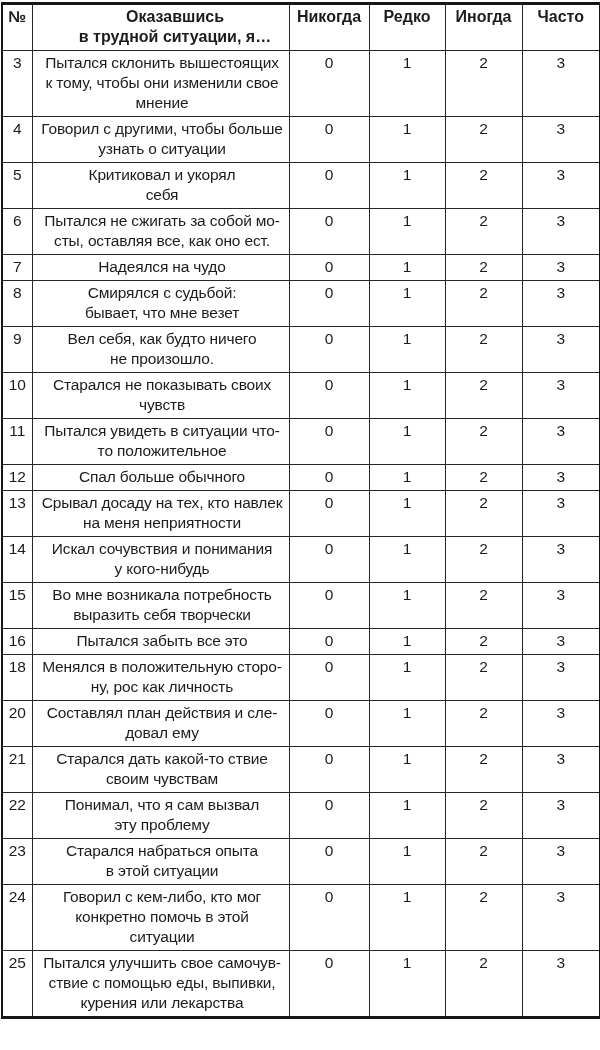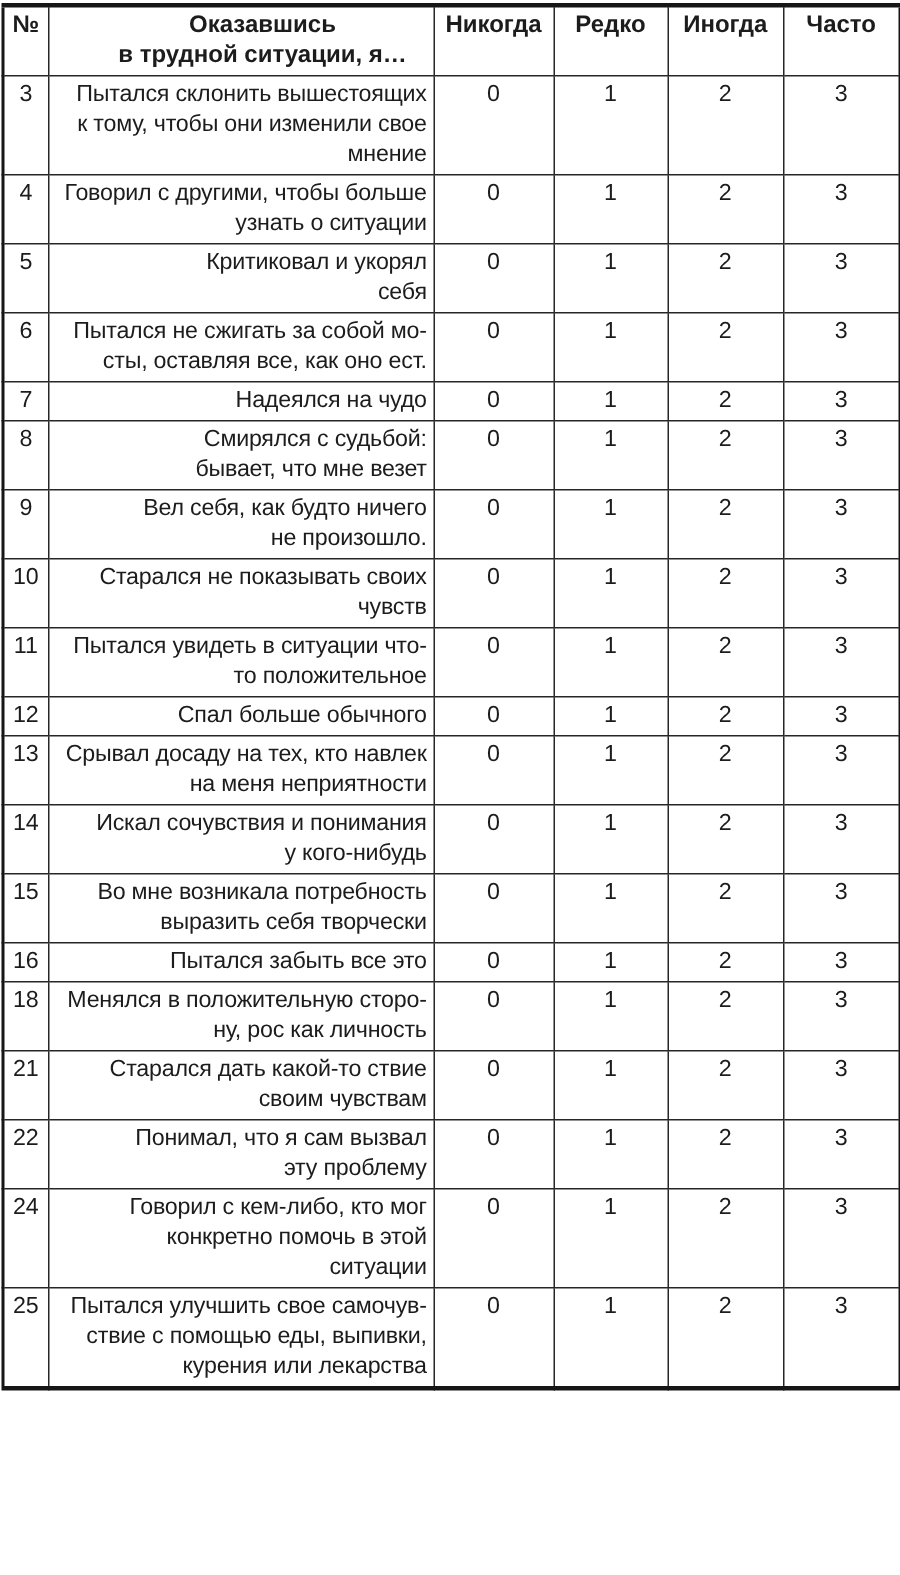--- a/index.html
+++ b/index.html
@@ -43,21 +43,21 @@
   .quiz td {
     font-size: 15.5px;
     line-height: 20px;
   }
   .quiz td.num {
     text-align: center;
     padding: 2px 1px 3px;
   }
   .quiz td.stmt {
     white-space: pre-line;
-    text-align: right;
+    text-align: center;
     padding: 2px 4px 3px 7px;
     letter-spacing: -0.15px;
   }
   .quiz td.val {
     text-align: center;
     padding: 2px 1px 3px;
   }
 </style>
 </head>
 <body>
@@ -227,20 +227,29 @@
     <td class="num">18</td>
     <td class="stmt">Менялся в положительную сторо-
 ну, рос как личность</td>
     <td class="val">0</td>
     <td class="val">1</td>
     <td class="val">2</td>
     <td class="val">3</td>
   </tr>
 
 
+  <tr>
+    <td class="num">20</td>
+    <td class="stmt">Составлял план действия и сле-
+довал ему</td>
+    <td class="val">0</td>
+    <td class="val">1</td>
+    <td class="val">2</td>
+    <td class="val">3</td>
+  </tr>
 
   <tr>
     <td class="num">21</td>
     <td class="stmt">Старался дать какой-то ствие
 своим чувствам</td>
     <td class="val">0</td>
     <td class="val">1</td>
     <td class="val">2</td>
     <td class="val">3</td>
   </tr>
@@ -248,20 +257,29 @@
   <tr>
     <td class="num">22</td>
     <td class="stmt">Понимал, что я сам вызвал
 эту проблему</td>
     <td class="val">0</td>
     <td class="val">1</td>
     <td class="val">2</td>
     <td class="val">3</td>
   </tr>
 
+  <tr>
+    <td class="num">23</td>
+    <td class="stmt">Старался набраться опыта
+в этой ситуации</td>
+    <td class="val">0</td>
+    <td class="val">1</td>
+    <td class="val">2</td>
+    <td class="val">3</td>
+  </tr>
 
   <tr>
     <td class="num">24</td>
     <td class="stmt">Говорил с кем-либо, кто мог
 конкретно помочь в этой
 ситуации</td>
     <td class="val">0</td>
     <td class="val">1</td>
     <td class="val">2</td>
     <td class="val">3</td>

